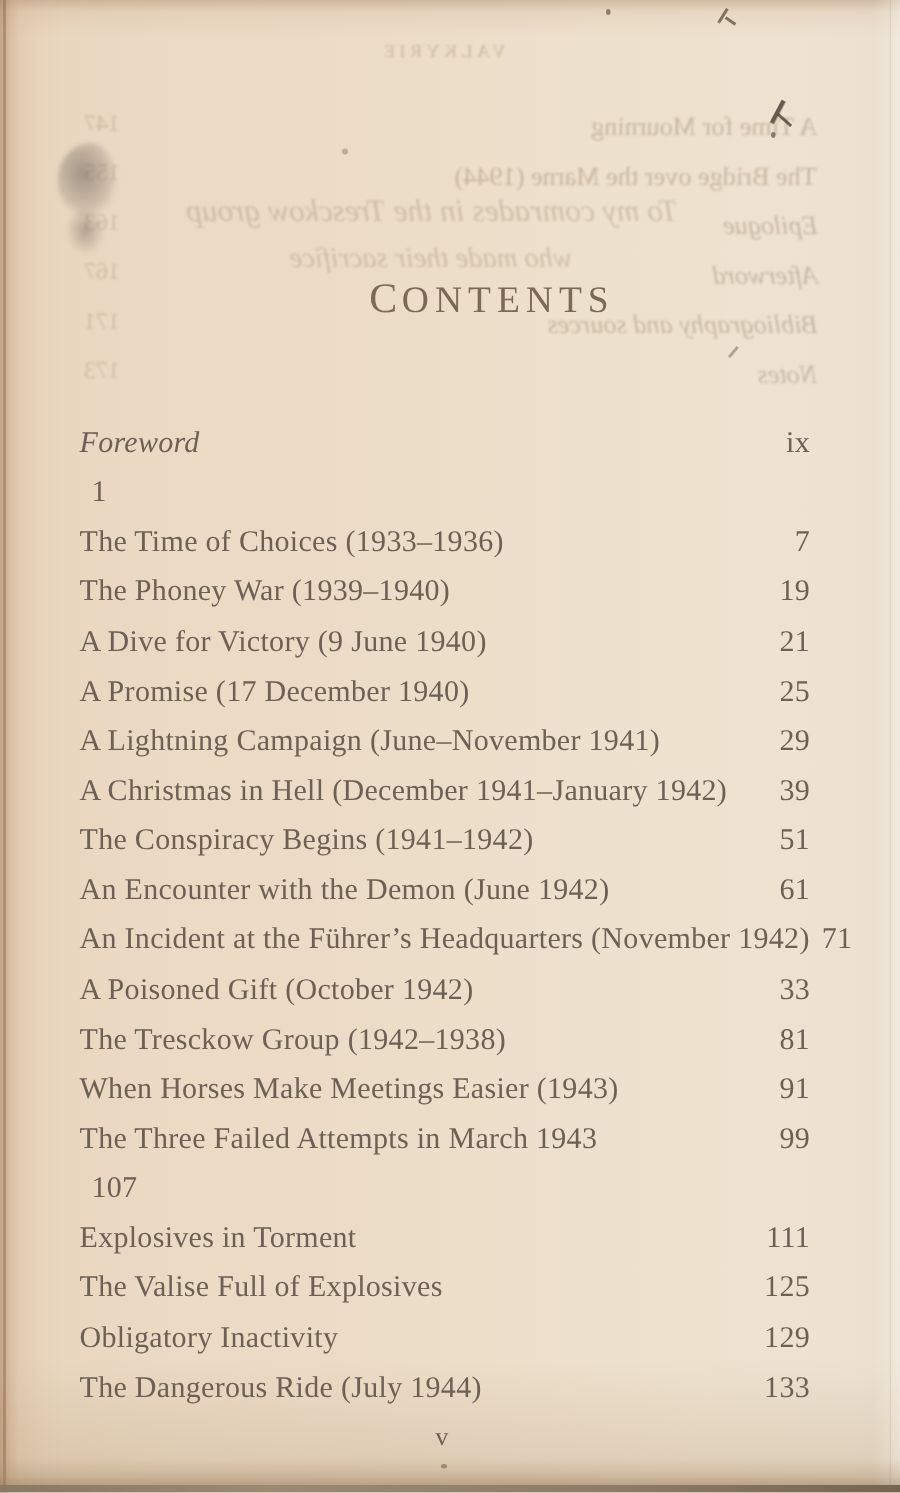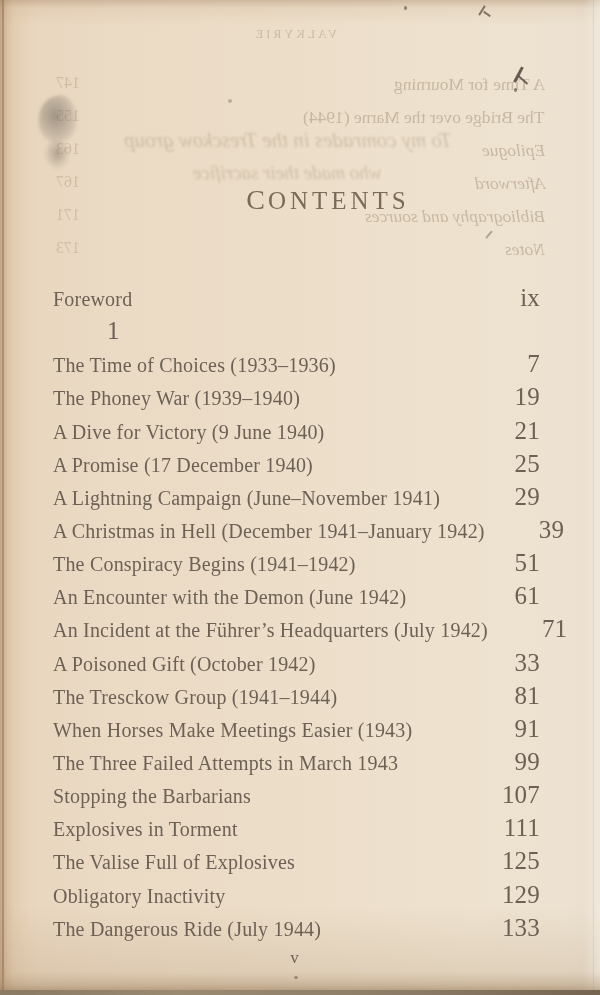--- a/index.html
+++ b/index.html
@@ -26,22 +26,22 @@
   .heading{position:absolute;top:184px;left:0;right:0;text-align:center;
            transform:translateX(28px);color:#7c6a59;}
   .hc{font-size:28px;letter-spacing:3px;}
   .hrest{font-size:25px;letter-spacing:4px;}
 
   
   .toc{position:absolute;left:53px;right:60px;top:284px;}
   .row{display:flex;justify-content:space-between;align-items:baseline;
        height:33.15px;font-size:20px;color:#6d6156;letter-spacing:0.2px;}
   .row .t{white-space:nowrap;}
-  .row .n{font-size:25px;padding-left:8px;margin-left:46px;}
-  .row.italic .t{}
+  .row .n{font-size:20px;padding-left:8px;}
+  .row.italic .t{font-style:italic;}
 
   
   .folio{position:absolute;top:948px;left:0;right:0;text-align:center;
          transform:translateX(-5px);font-size:17px;color:#6f6257;letter-spacing:1px;}
 
   
   .edge-left{position:absolute;top:0;bottom:0;left:0;width:30px;pointer-events:none;
     background:linear-gradient(90deg, rgba(148,108,76,0.35) 0, rgba(176,142,108,0.20) 7px, rgba(190,160,128,0.10) 14px, rgba(0,0,0,0) 30px);}
   .edge-left-line{position:absolute;top:0;bottom:0;left:2px;width:2px;background:rgba(112,82,56,0.35);filter:blur(0.5px);}
   .edge-top{position:absolute;top:0;left:0;right:0;height:8px;
@@ -136,41 +136,40 @@
   </div>
       <div class="row">
     <span class="t">The Conspiracy Begins (1941–1942)</span>
     <span class="n">51</span>
   </div>
       <div class="row">
     <span class="t">An Encounter with the Demon (June 1942)</span>
     <span class="n">61</span>
   </div>
       <div class="row">
-    <span class="t">An Incident at the Führer’s Headquarters (July 1942)</span>
+    <span class="t">An Incident at the Führer’s Headquarters (November 1942)</span>
     <span class="n">71</span>
   </div>
       <div class="row">
     <span class="t">A Poisoned Gift (October 1942)</span>
     <span class="n">33</span>
   </div>
       <div class="row">
-    <span class="t">The Tresckow Group (1941–1944)</span>
+    <span class="t">The Tresckow Group (1942–1938)</span>
     <span class="n">81</span>
   </div>
       <div class="row">
     <span class="t">When Horses Make Meetings Easier (1943)</span>
     <span class="n">91</span>
   </div>
       <div class="row">
     <span class="t">The Three Failed Attempts in March 1943</span>
     <span class="n">99</span>
   </div>
       <div class="row">
-    <span class="t">Stopping the Barbarians</span>
     <span class="n">107</span>
   </div>
       <div class="row">
     <span class="t">Explosives in Torment</span>
     <span class="n">111</span>
   </div>
       <div class="row">
     <span class="t">The Valise Full of Explosives</span>
     <span class="n">125</span>
   </div>

